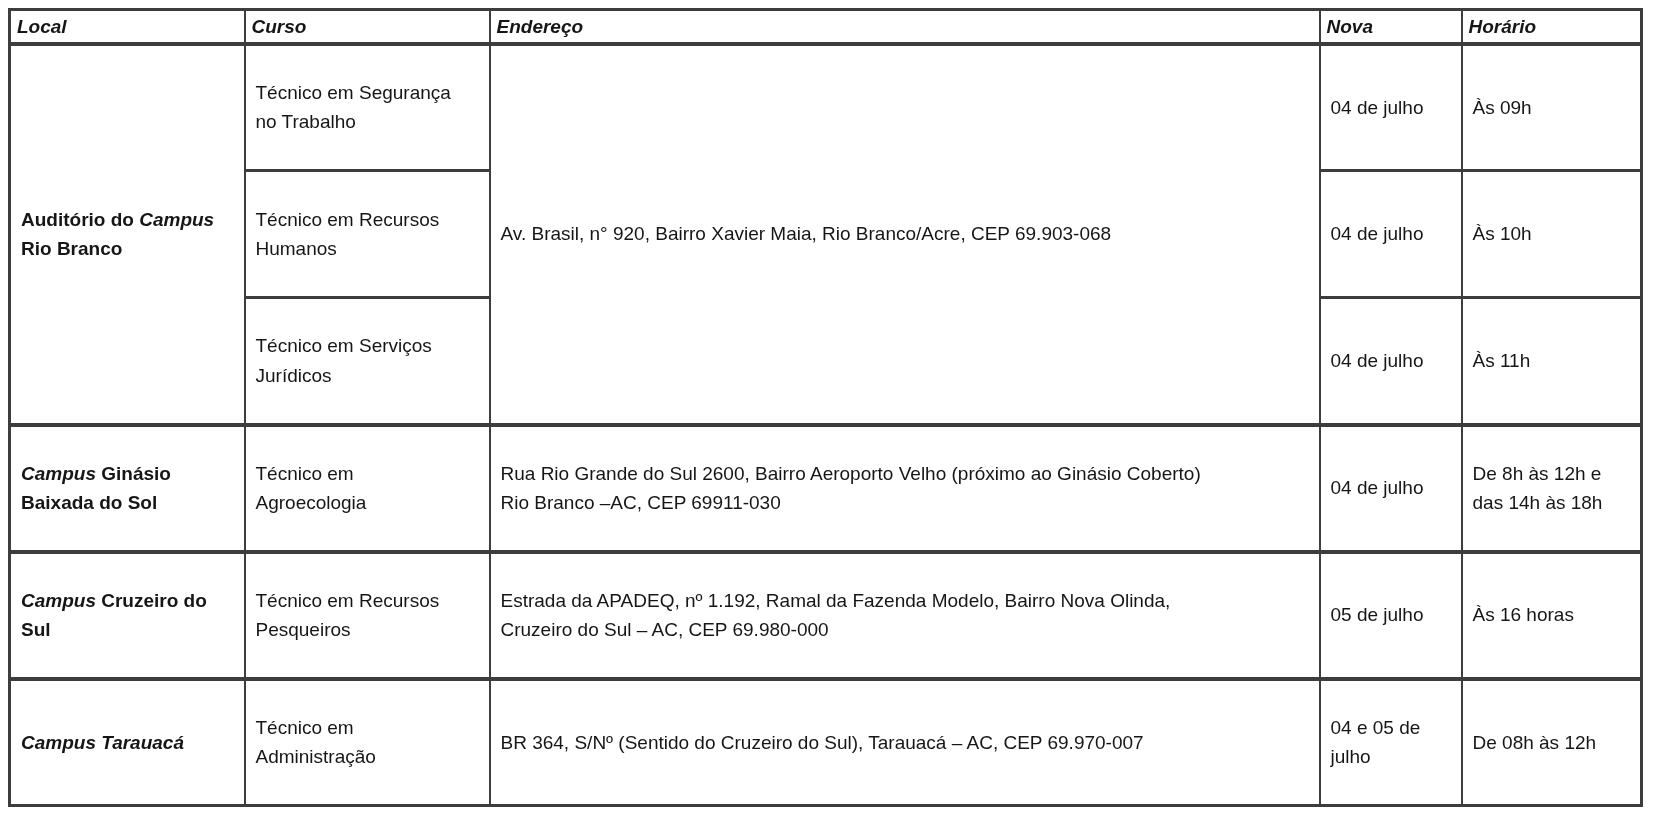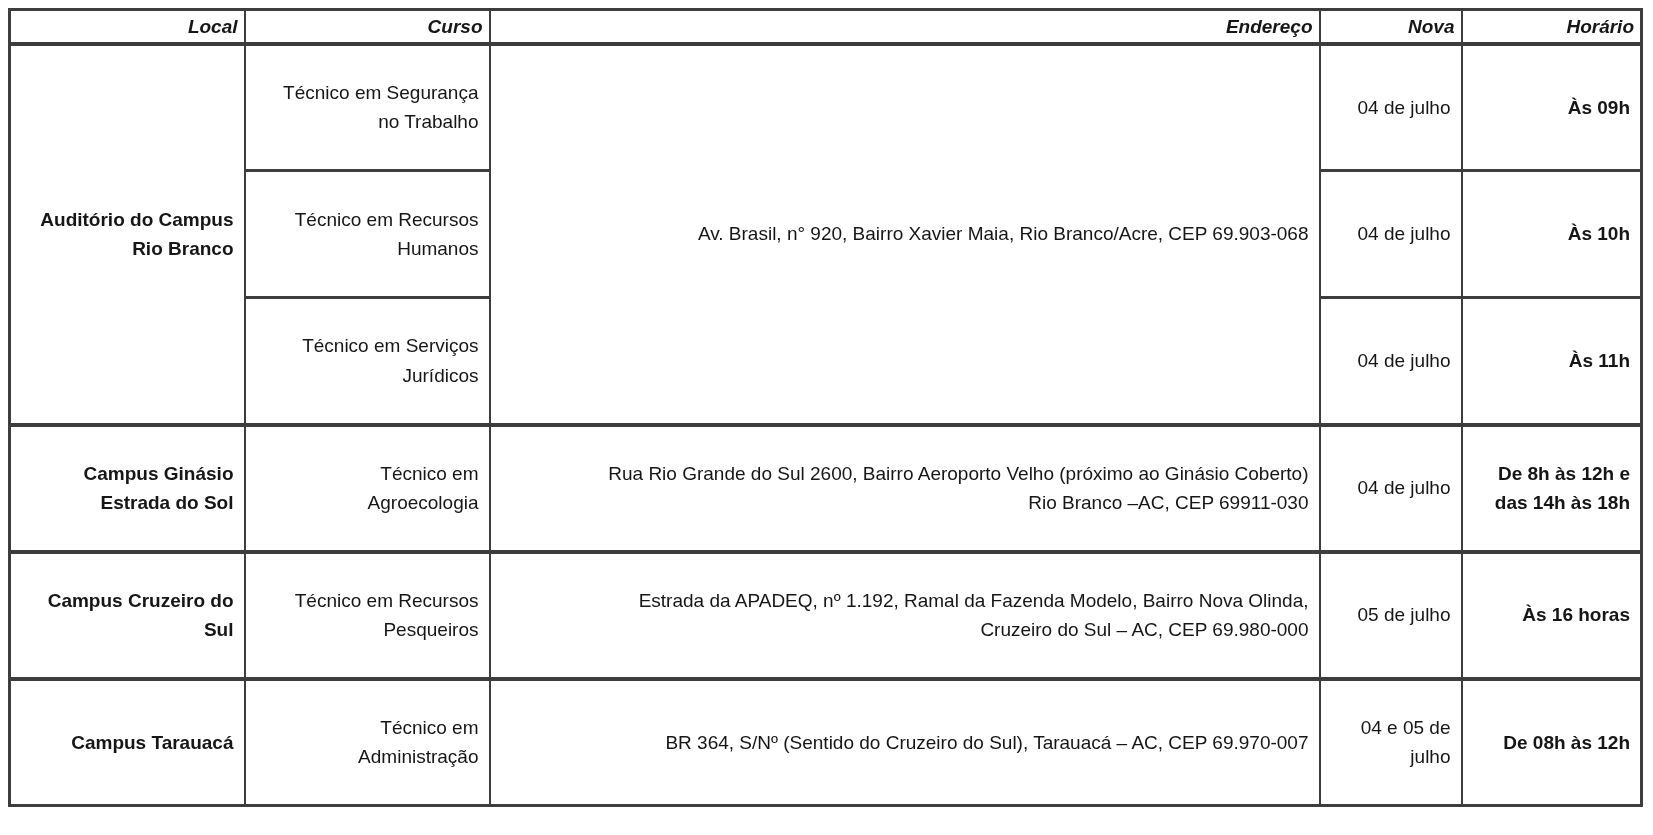--- a/index.html
+++ b/index.html
@@ -29,43 +29,43 @@
   col.c-local   { width: 235px; }
   col.c-curso   { width: 245px; }
   col.c-end     { width: 830px; }
   col.c-data    { width: 142px; }
   col.c-horario { width: 180px; }
 
   th, td {
     border: 2px solid #3d3d3d;
     border-top-width: 3px;
     border-bottom-width: 3px;
-    text-align: right;
+    text-align: left;
     vertical-align: middle;
     padding: 2px 10px;
     overflow: hidden;
   }
   thead tr { height: 34px; }
   thead th {
     font-weight: bold;
     border-bottom-width: 4px;
     padding: 0 6px;
     font-style: italic;
   }
   thead th.h-local { font-style: italic; }
   tbody tr { height: 127px; }
   tr.group-start td { border-top-width: 4px; }
 
   td.local-cell {
     font-weight: bold;
   }
   td.horario-cell {
-    font-weight: bold;
+    font-weight: normal;
   }
-  .it { }
+  .it { font-style: italic; }
 </style>
 </head>
 <body>
 
 <div class="page">
   <table class="schedule">
     <colgroup>
       <col class="c-local">
       <col class="c-curso">
       <col class="c-end">
@@ -123,21 +123,21 @@
             <div>04 de julho</div>
           </td>
         <td class="horario-cell">
             <div>Às 11h</div>
           </td>
       </tr>
 
       <tr class="group-start">
         <td class="local-cell">
           <div><span class="it">Campus</span><span> Ginásio</span></div>
-          <div>Estrada do Sol</div>
+          <div>Baixada do Sol</div>
         </td>
         <td class="curso-cell">
             <div>Técnico em</div>
             <div>Agroecologia</div>
           </td>
         <td class="endereco-cell">
             <div>Rua Rio Grande do Sul 2600, Bairro Aeroporto Velho (próximo ao Ginásio Coberto)</div>
             <div>Rio Branco –AC, CEP 69911-030</div>
           </td>
         <td class="data-cell">

